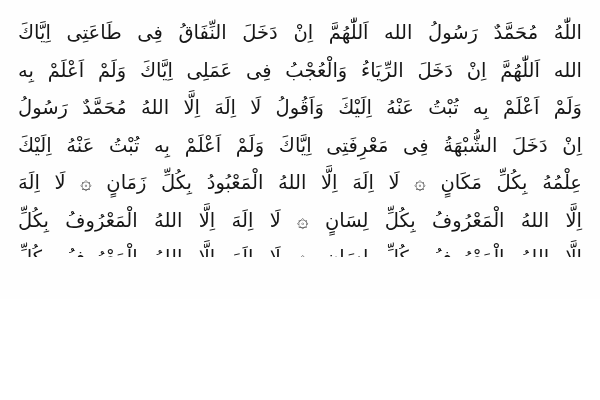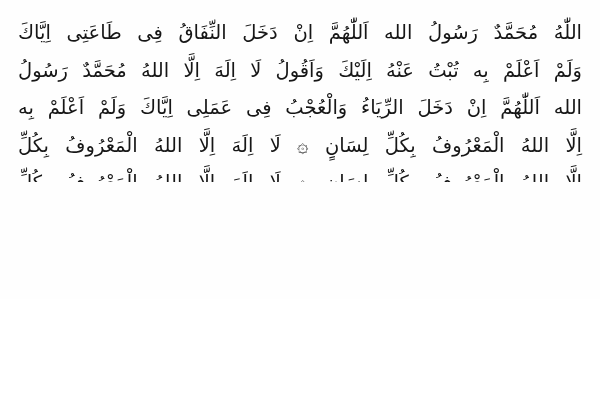--- a/index.html
+++ b/index.html
@@ -51,18 +51,20 @@
     overflow: hidden;
     line-height: 37.5px;
   }
 </style>
 </head>
 <body>
 
 <div id="page" style="background: rgb(254, 254, 254); color: rgb(22, 22, 22);">
   <div class="arabic-body">
     <div class="line">اللّٰهُ مُحَمَّدٌ رَسُولُ الله اَللّٰهُمَّ اِنْ دَخَلَ النِّفَاقُ فِى طَاعَتِى اِيَّاكَ</div>
+    <div class="line">الله اَللّٰهُمَّ اِنْ دَخَلَ الرِّيَاءُ وَالْعُجْبُ فِى عَمَلِى اِيَّاكَ وَلَمْ اَعْلَمْ بِه</div>
     <div class="line">وَلَمْ اَعْلَمْ بِه تُبْتُ عَنْهُ اِلَيْكَ وَاَقُولُ لَا اِلَهَ اِلَّا اللهُ مُحَمَّدٌ رَسُولُ</div>
-    <div class="line">الله اَللّٰهُمَّ اِنْ دَخَلَ الرِّيَاءُ وَالْعُجْبُ فِى عَمَلِى اِيَّاكَ وَلَمْ اَعْلَمْ بِه</div>
+    <div class="line">اِنْ دَخَلَ الشُّبْهَةُ فِى مَعْرِفَتِى اِيَّاكَ وَلَمْ اَعْلَمْ بِه تُبْتُ عَنْهُ اِلَيْكَ</div>
+    <div class="line">عِلْمُهُ بِكُلِّ مَكَانٍ ۞ لَا اِلَهَ اِلَّا اللهُ الْمَعْبُودُ بِكُلِّ زَمَانٍ ۞ لَا اِلَهَ</div>
     <div class="line">اِلَّا اللهُ الْمَعْرُوفُ بِكُلِّ لِسَانٍ ۞ لَا اِلَهَ اِلَّا اللهُ الْمَعْرُوفُ بِكُلِّ</div>
     <div class="line clipped-last">اِلَّا اللهُ الْمَعْرُوفُ بِكُلِّ لِسَانٍ ۞ لَا اِلَهَ اِلَّا اللهُ الْمَعْرُوفُ بِكُلِّ</div>
   </div>
 </div>
 
 </body></html>

